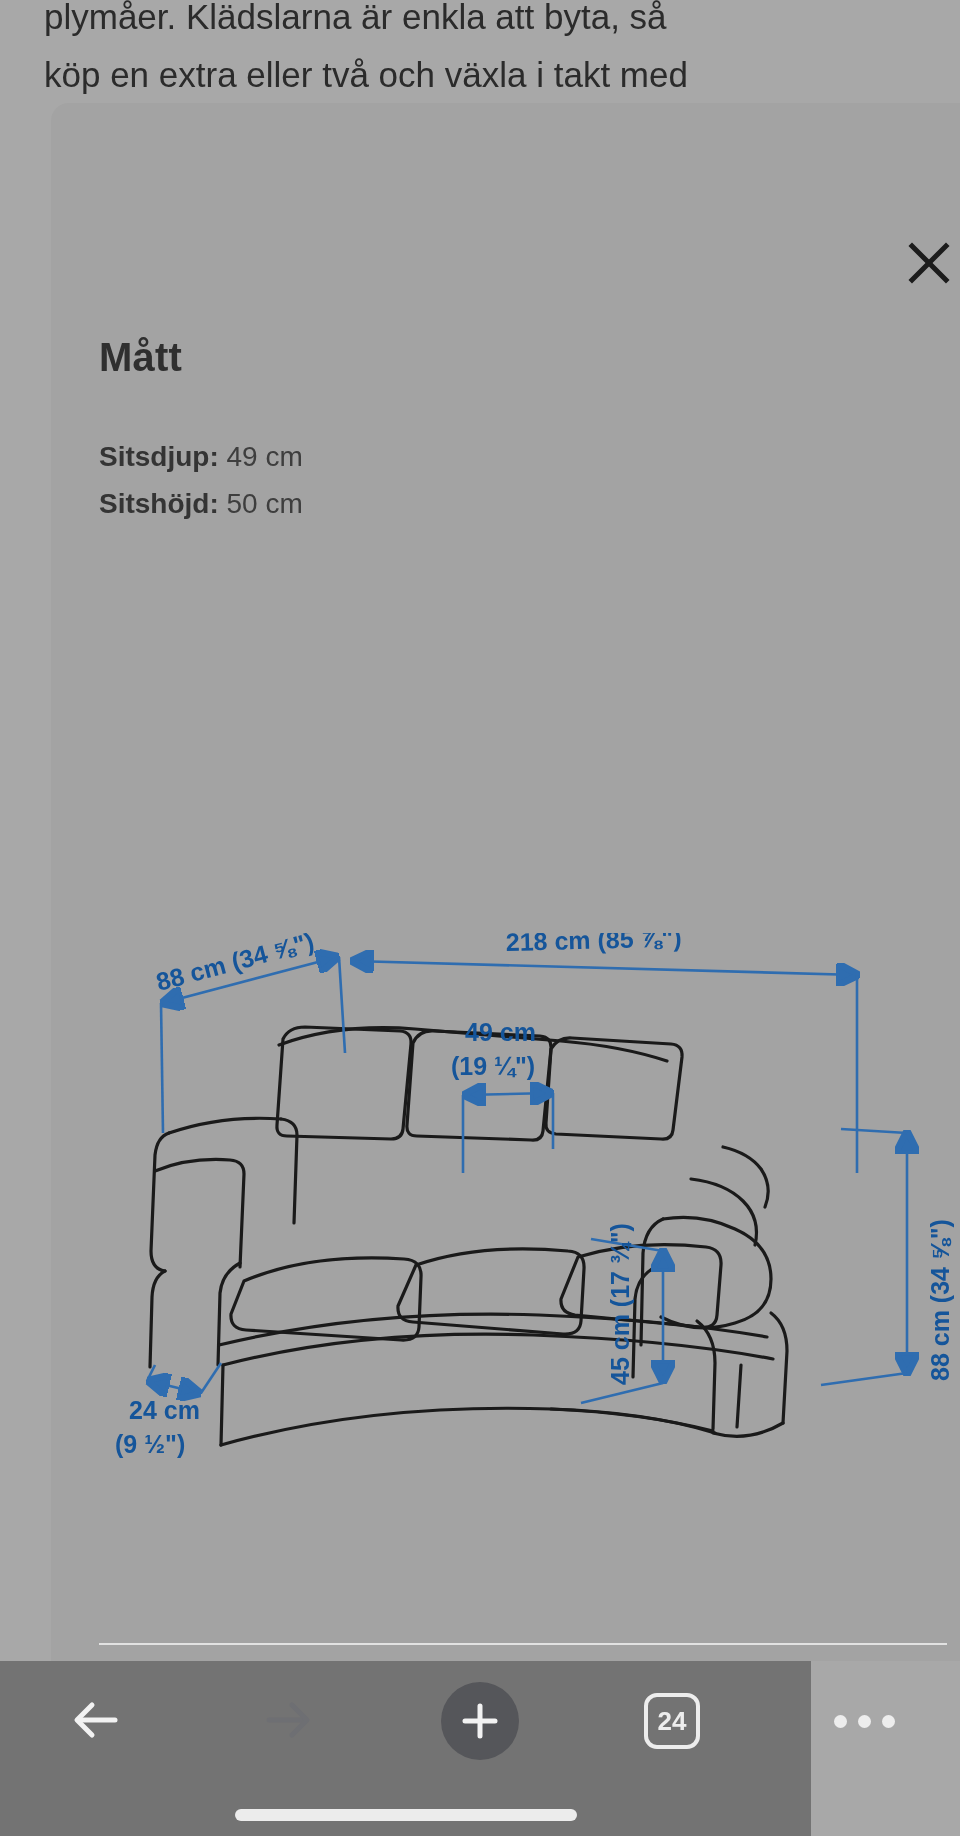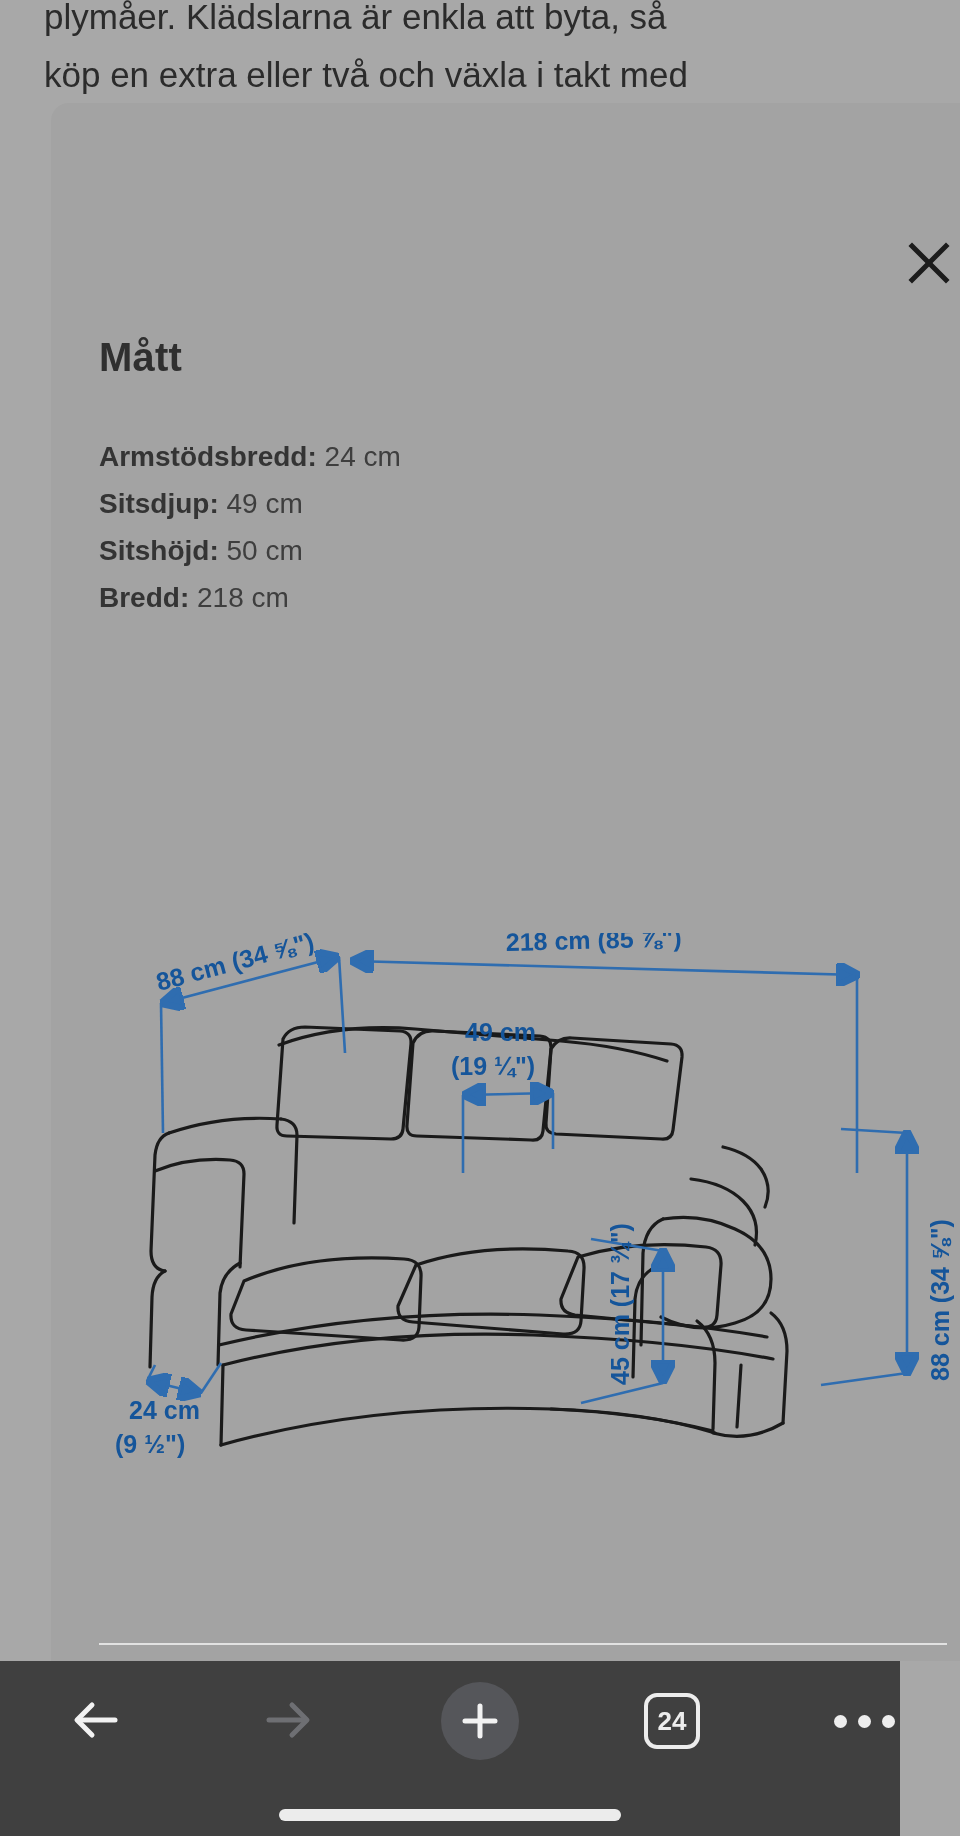--- a/index.html
+++ b/index.html
@@ -98,23 +98,23 @@
     width: 848px;
     height: 2px;
     background: #e2e2e2;
   }
 
   
   #toolbar {
     position: absolute;
     left: 0;
     top: 1661px;
-    width: 900px;
+    width: 811px;
     height: 175px;
-    background: #404040;
+    background: #737373;
   }
   #toolbar-row {
     position: absolute;
     left: 0; top: 0;
     width: 960px; height: 120px;
     display: flex;
     align-items: center;
   }
   .tb-btn {
     flex: 1 1 0;
@@ -176,34 +176,26 @@
         <line x1="6" y1="6" x2="40" y2="40" stroke="#1c1c1c" stroke-width="5" stroke-linecap="square"></line>
         <line x1="40" y1="6" x2="6" y2="40" stroke="#1c1c1c" stroke-width="5" stroke-linecap="square"></line>
       </svg>
     </span>
   </button>
 
   <h1 id="sheet-title">Mått</h1>
 
   <div id="specs">
     <div class="spec-row">
-      <span class="spec-label">Armstödsbredd:</span>
-      <span class="spec-value">24 cm</span>
-    </div>
-    <div class="spec-row">
       <span class="spec-label">Sitsdjup:</span>
       <span class="spec-value">49 cm</span>
     </div>
     <div class="spec-row">
       <span class="spec-label">Sitshöjd:</span>
       <span class="spec-value">50 cm</span>
-    </div>
-    <div class="spec-row">
-      <span class="spec-label">Bredd:</span>
-      <span class="spec-value">218 cm</span>
     </div>
   </div>
 
   <div id="drawing-wrap">
     <svg id="drawing" viewBox="0 0 944 560">
       <g fill="none" stroke="#1a1a1a" stroke-width="3.2" stroke-linejoin="round" stroke-linecap="round">
 
         <path d="M232 106 q6 -12 22 -12 l95 4 q12 1 11 13 l-8 85 q-1 10 -12 10 l-104 -3 q-11 0 -10 -11 z"></path>
 
         <path d="M362 110 q6 -13 21 -12 l106 5 q12 1 11 13 l-8 82 q-1 10 -12 9 l-114 -4 q-11 0 -10 -11 z"></path>

